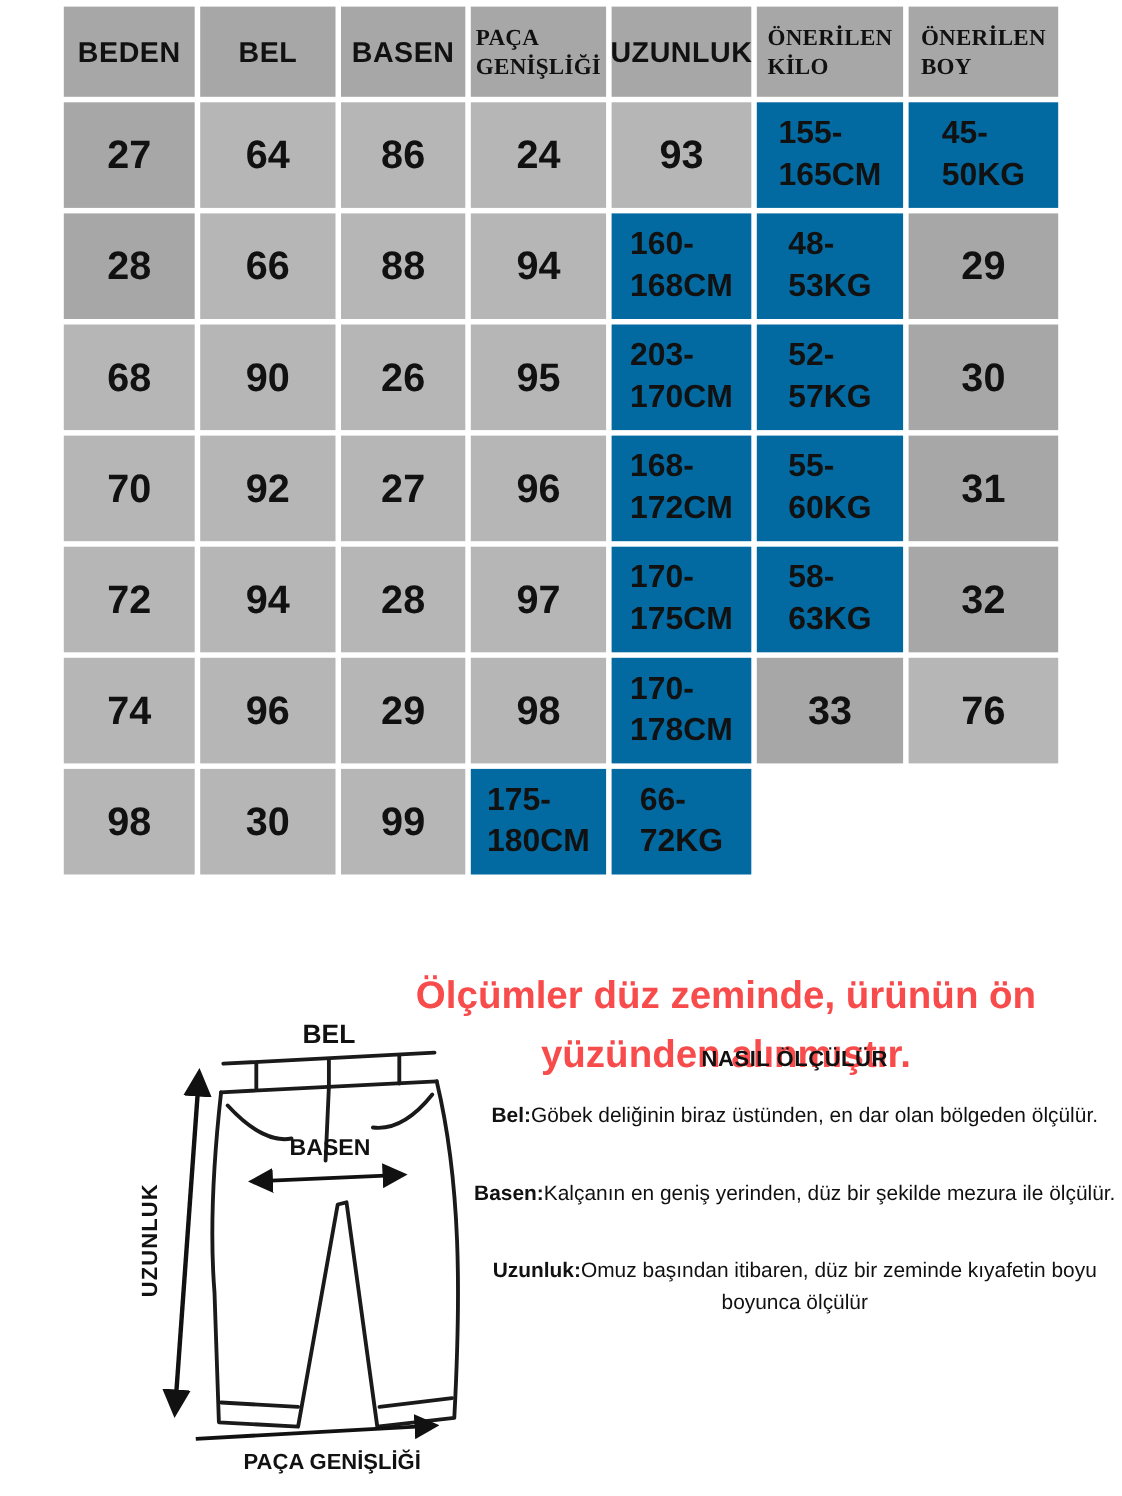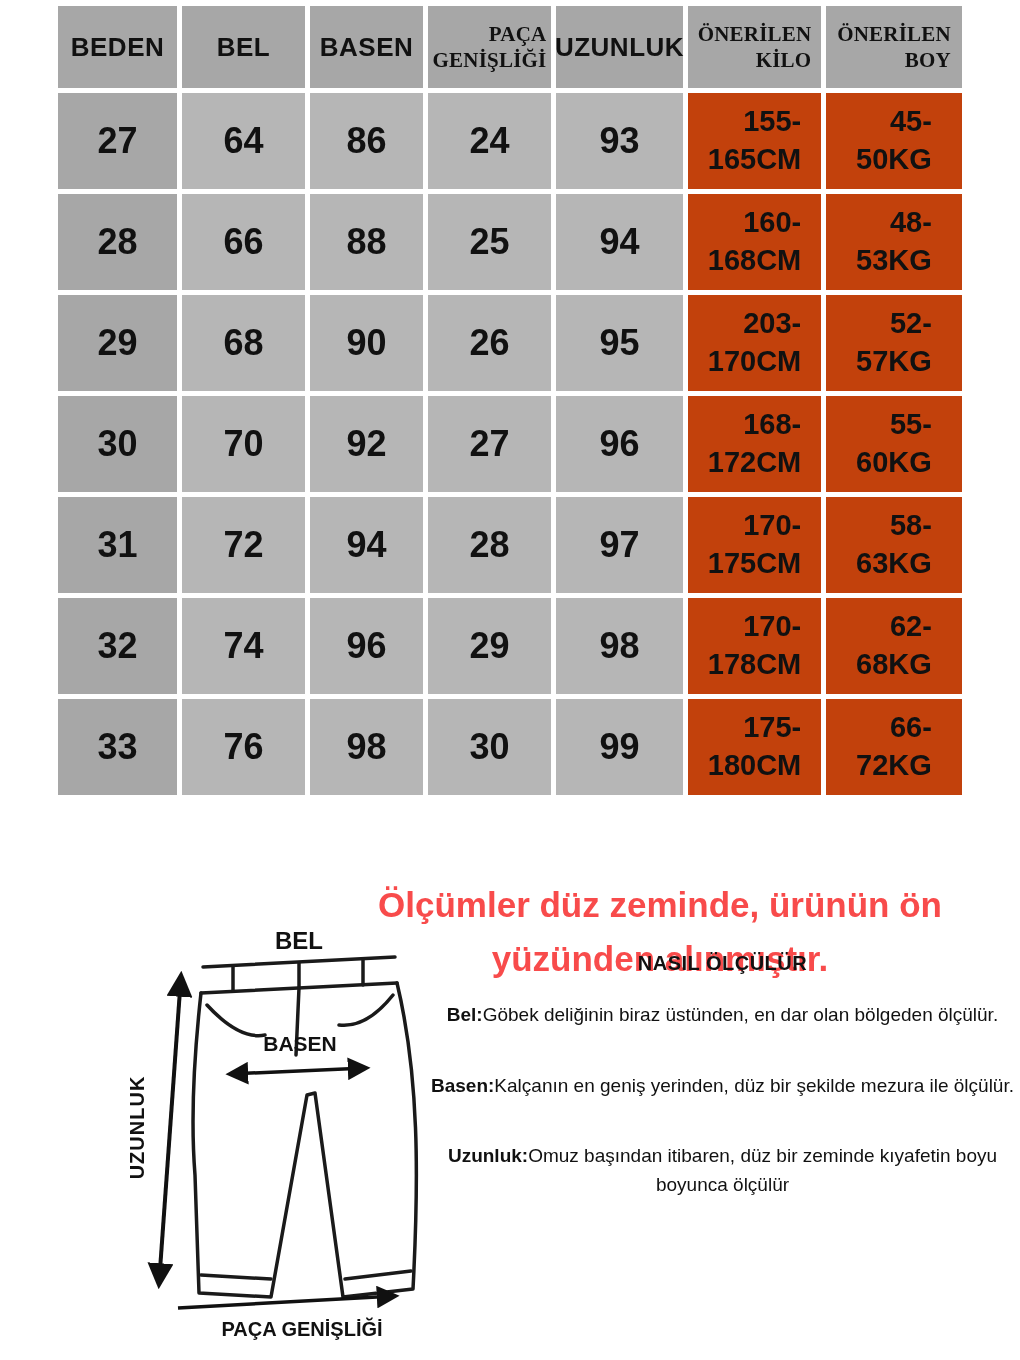--- a/index.html
+++ b/index.html
@@ -11,27 +11,27 @@
   
   .size-table{
     position:absolute;left:58px;top:6px;
     display:grid;
     grid-template-columns:119px 123px 113px 123px 127px 133px 136px;
     grid-template-rows:82px repeat(7,96px);
     gap:5px;background:#ffffff;
   }
   .cell{
     display:flex;align-items:center;justify-content:center;
-    text-align:right;white-space:pre-line;font-weight:700;
+    text-align:left;white-space:pre-line;font-weight:700;
   }
   .hcell{background:#a7a7a7;font-size:26px;letter-spacing:.5px;}
   .hcell.small{font-size:21px;line-height:1.25;letter-spacing:.2px;font-family:Liberation Serif, serif;}
   .scell{background:#a7a7a7;font-size:36px;}
   .ncell{background:#b6b6b6;font-size:36px;}
-  .tcell{background:#c2410c;font-size:29px;line-height:1.3;}
+  .tcell{background:#0369a1;font-size:29px;line-height:1.3;}
 
   
   .red-note{
     position:absolute;left:350px;top:832px;width:620px;
     text-align:center;color:#f84b4b;font-weight:700;
     font-size:35px;line-height:1.55;margin-top:46px;
   }
   .red-note p{margin:0;}
 
   
@@ -71,21 +71,20 @@
   <div class="cell ncell">24</div>
   <div class="cell ncell">93</div>
   <div class="cell tcell">155-
 165CM</div>
   <div class="cell tcell">45-
 50KG</div>
 
   <div class="cell scell">28</div>
   <div class="cell ncell">66</div>
   <div class="cell ncell">88</div>
-  <div class="cell ncell">25</div>
   <div class="cell ncell">94</div>
   <div class="cell tcell">160-
 168CM</div>
   <div class="cell tcell">48-
 53KG</div>
 
   <div class="cell scell">29</div>
   <div class="cell ncell">68</div>
   <div class="cell ncell">90</div>
   <div class="cell ncell">26</div>
@@ -115,22 +114,20 @@
   <div class="cell tcell">58-
 63KG</div>
 
   <div class="cell scell">32</div>
   <div class="cell ncell">74</div>
   <div class="cell ncell">96</div>
   <div class="cell ncell">29</div>
   <div class="cell ncell">98</div>
   <div class="cell tcell">170-
 178CM</div>
-  <div class="cell tcell">62-
-68KG</div>
 
   <div class="cell scell">33</div>
   <div class="cell ncell">76</div>
   <div class="cell ncell">98</div>
   <div class="cell ncell">30</div>
   <div class="cell ncell">99</div>
   <div class="cell tcell">175-
 180CM</div>
   <div class="cell tcell">66-
 72KG</div>

